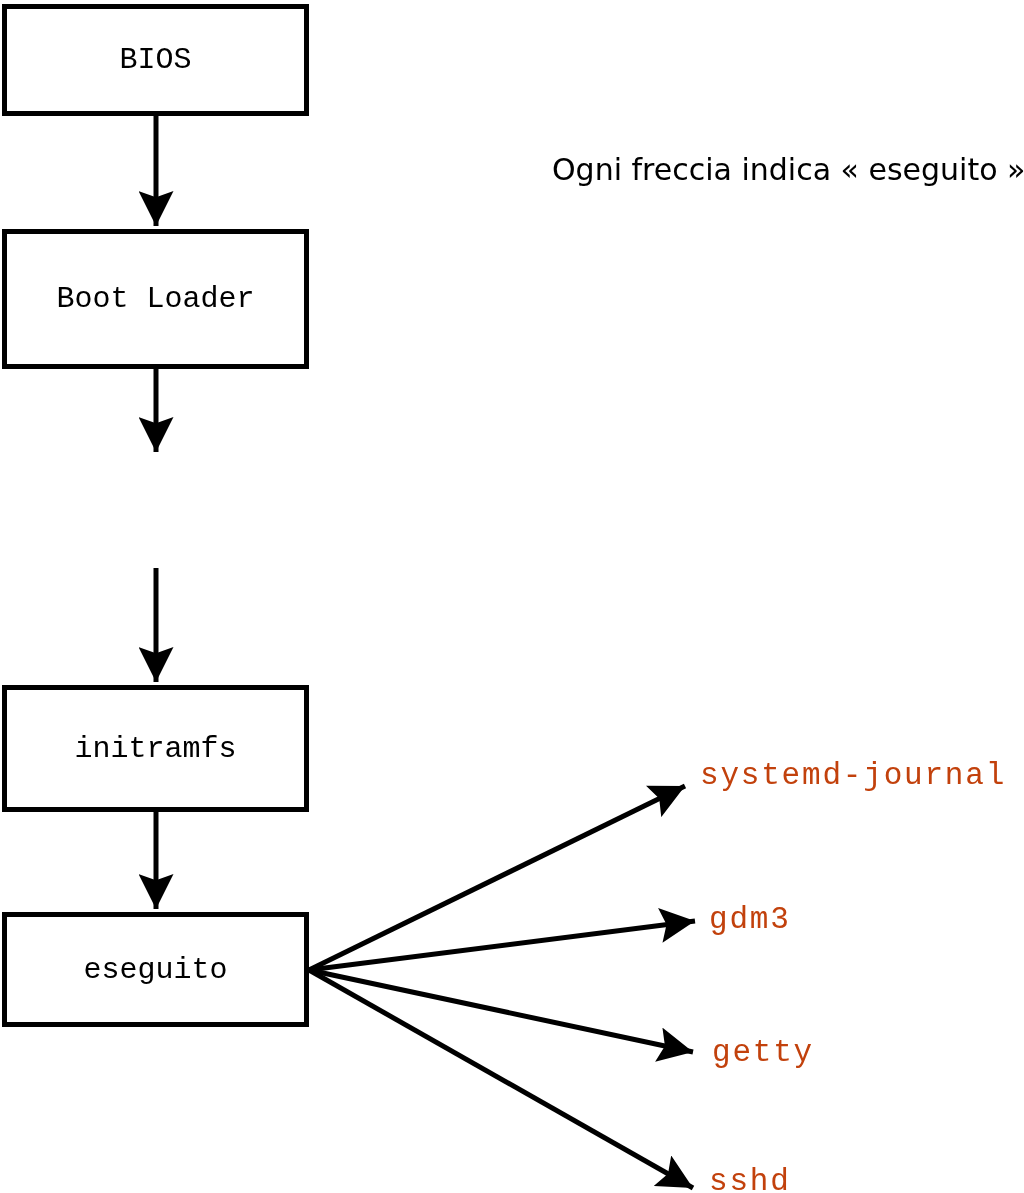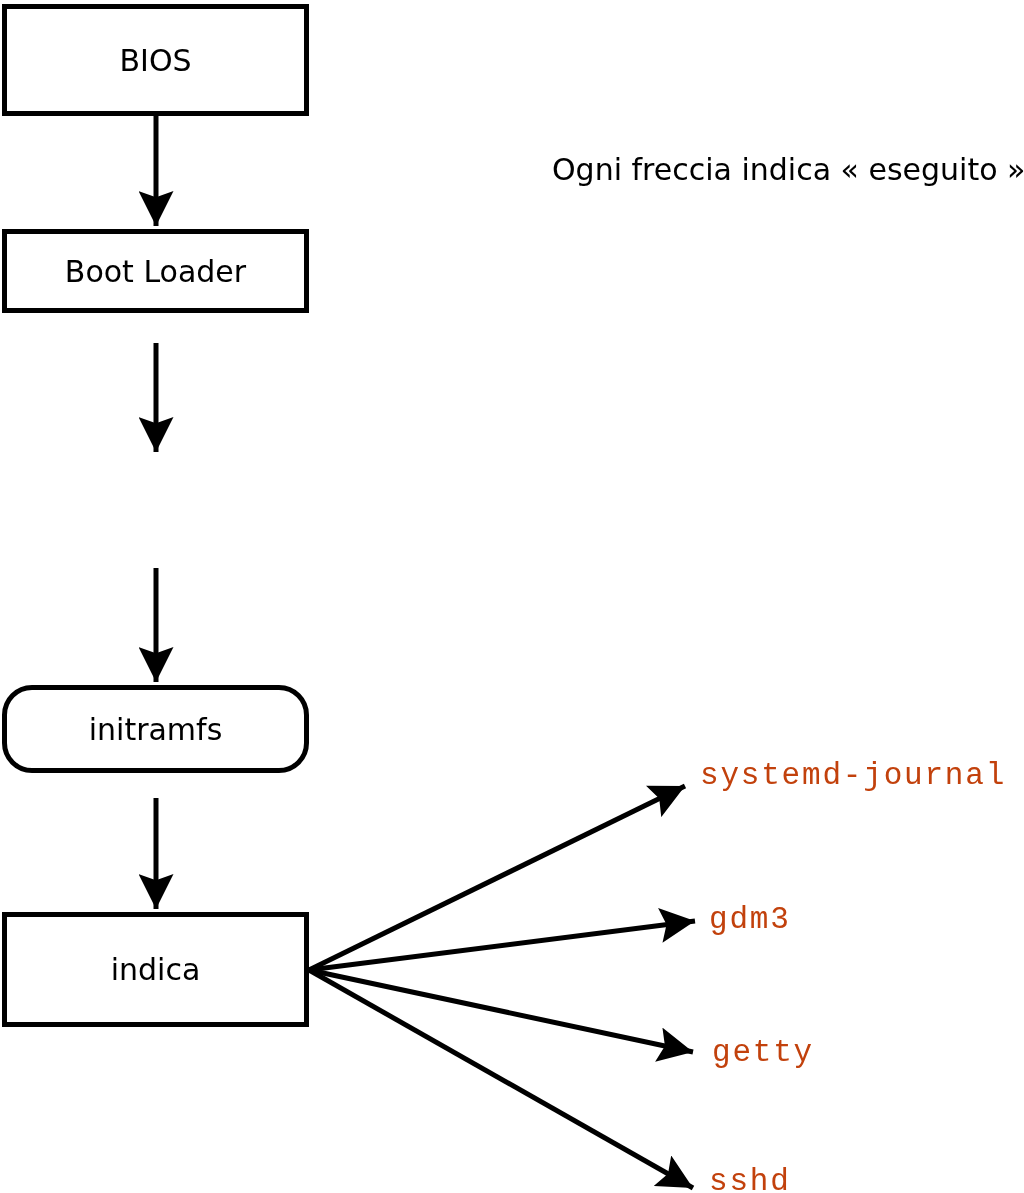--- a/index.html
+++ b/index.html
@@ -23,25 +23,26 @@
     border: 5px solid #000000;
     background: #ffffff;
     display: flex;
     align-items: center;
     justify-content: center;
   }
   .flow-box .box-label {
     font-size: 30px;
     color: #000000;
     white-space: nowrap;
+    font-family: Liberation Mono, monospace;
   }
   #box-bios        { top: 4px;   height: 112px; }
-  #box-boot-loader { top: 229px; height: 84px; }
+  #box-boot-loader { top: 229px; height: 140px; }
   #box-nucleo      { top: 455px; height: 115px; }
-  #box-initramfs   { top: 685px; height: 88px; border-radius: 30px; }
+  #box-initramfs   { top: 685px; height: 127px; }
   #box-systemd     { top: 912px; height: 115px; }
 
   .caption {
     position: absolute;
     left: 552px;
     top: 155px;
     font-size: 30px;
     line-height: 1;
     color: #000000;
     white-space: nowrap;
@@ -101,21 +102,21 @@
   <div class="flow-box" id="box-boot-loader">
     <span class="box-label">Boot Loader</span>
   </div>
 
 
   <div class="flow-box" id="box-initramfs">
     <span class="box-label">initramfs</span>
   </div>
 
   <div class="flow-box" id="box-systemd">
-    <span class="box-label">indica</span>
+    <span class="box-label">eseguito</span>
   </div>
 
   <div class="caption">Ogni freccia indica « eseguito ».</div>
 
   <div class="service-label" id="svc-journal">systemd-journal</div>
 
   <div class="service-label" id="svc-gdm3">gdm3</div>
 
   <div class="service-label" id="svc-getty">getty</div>
 

